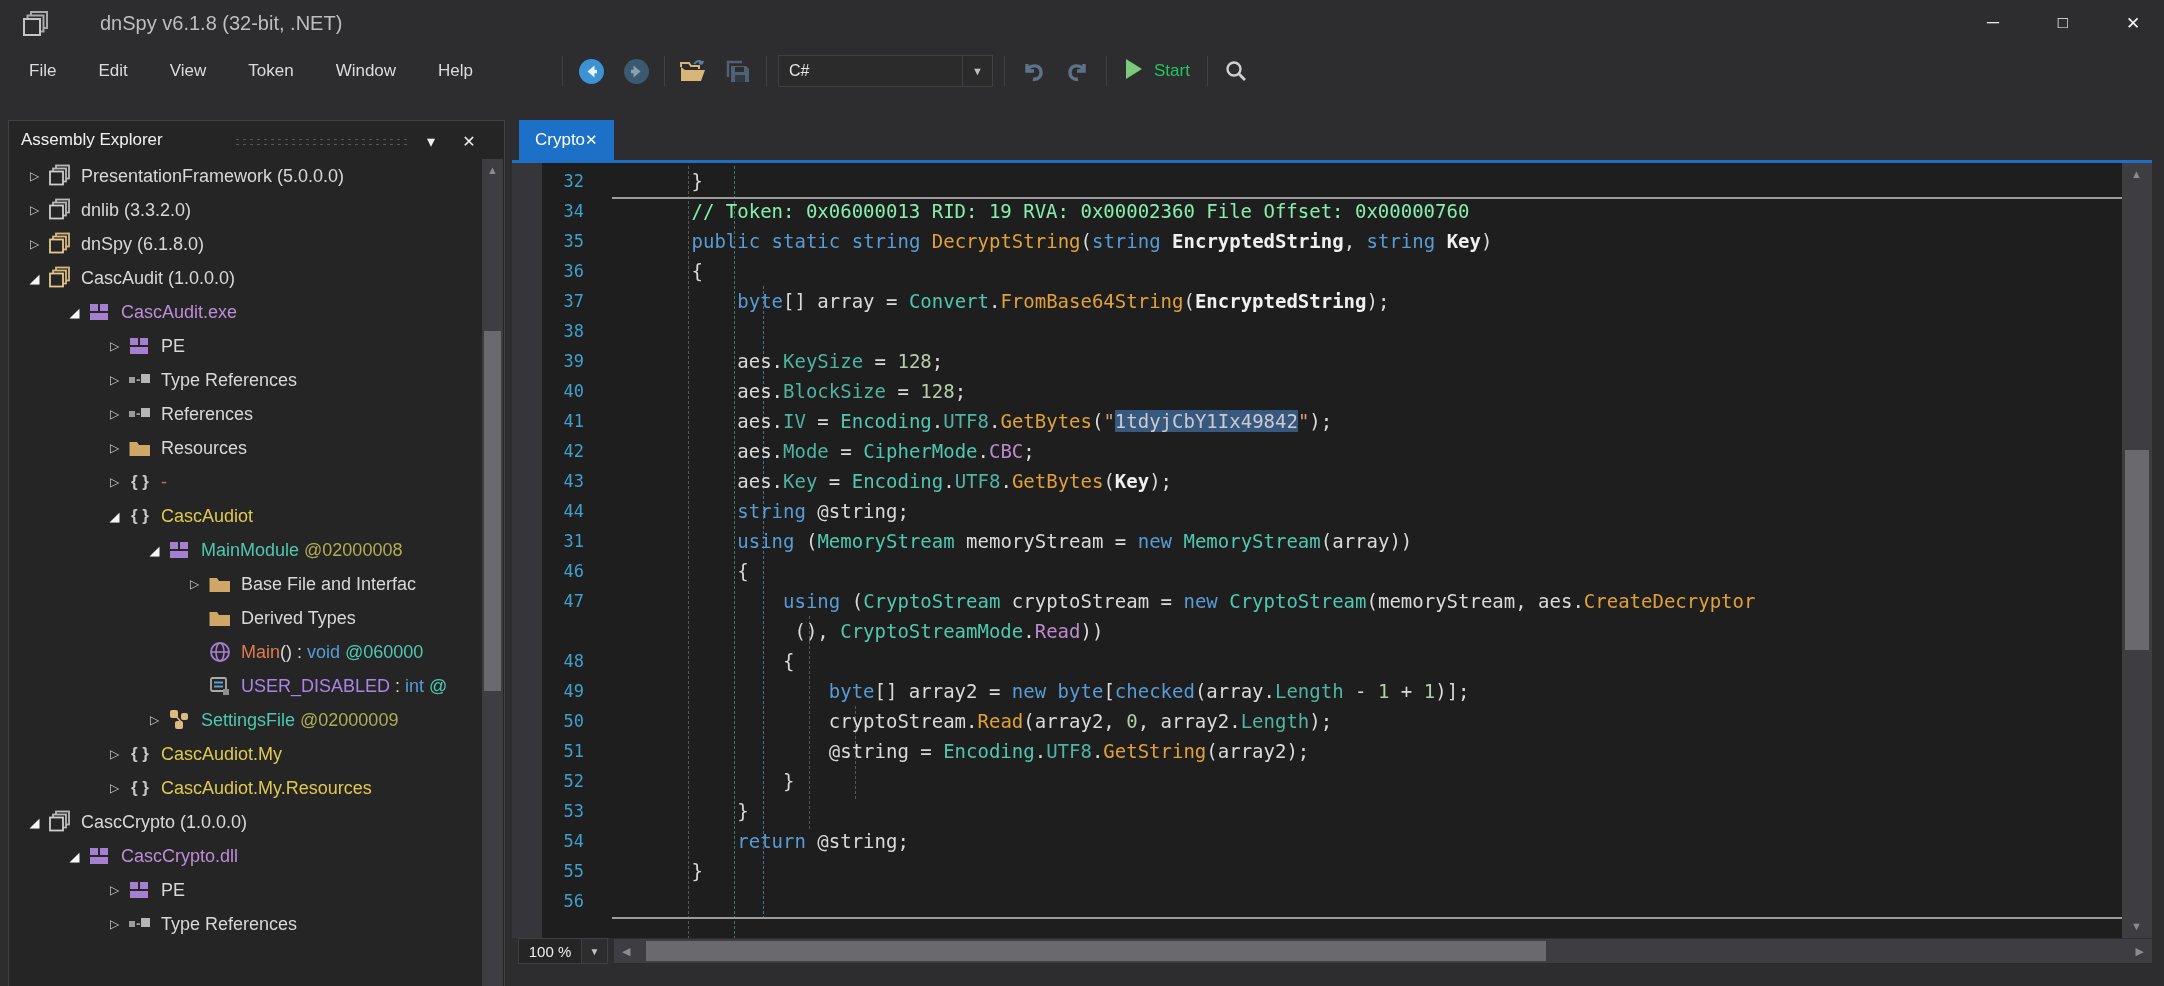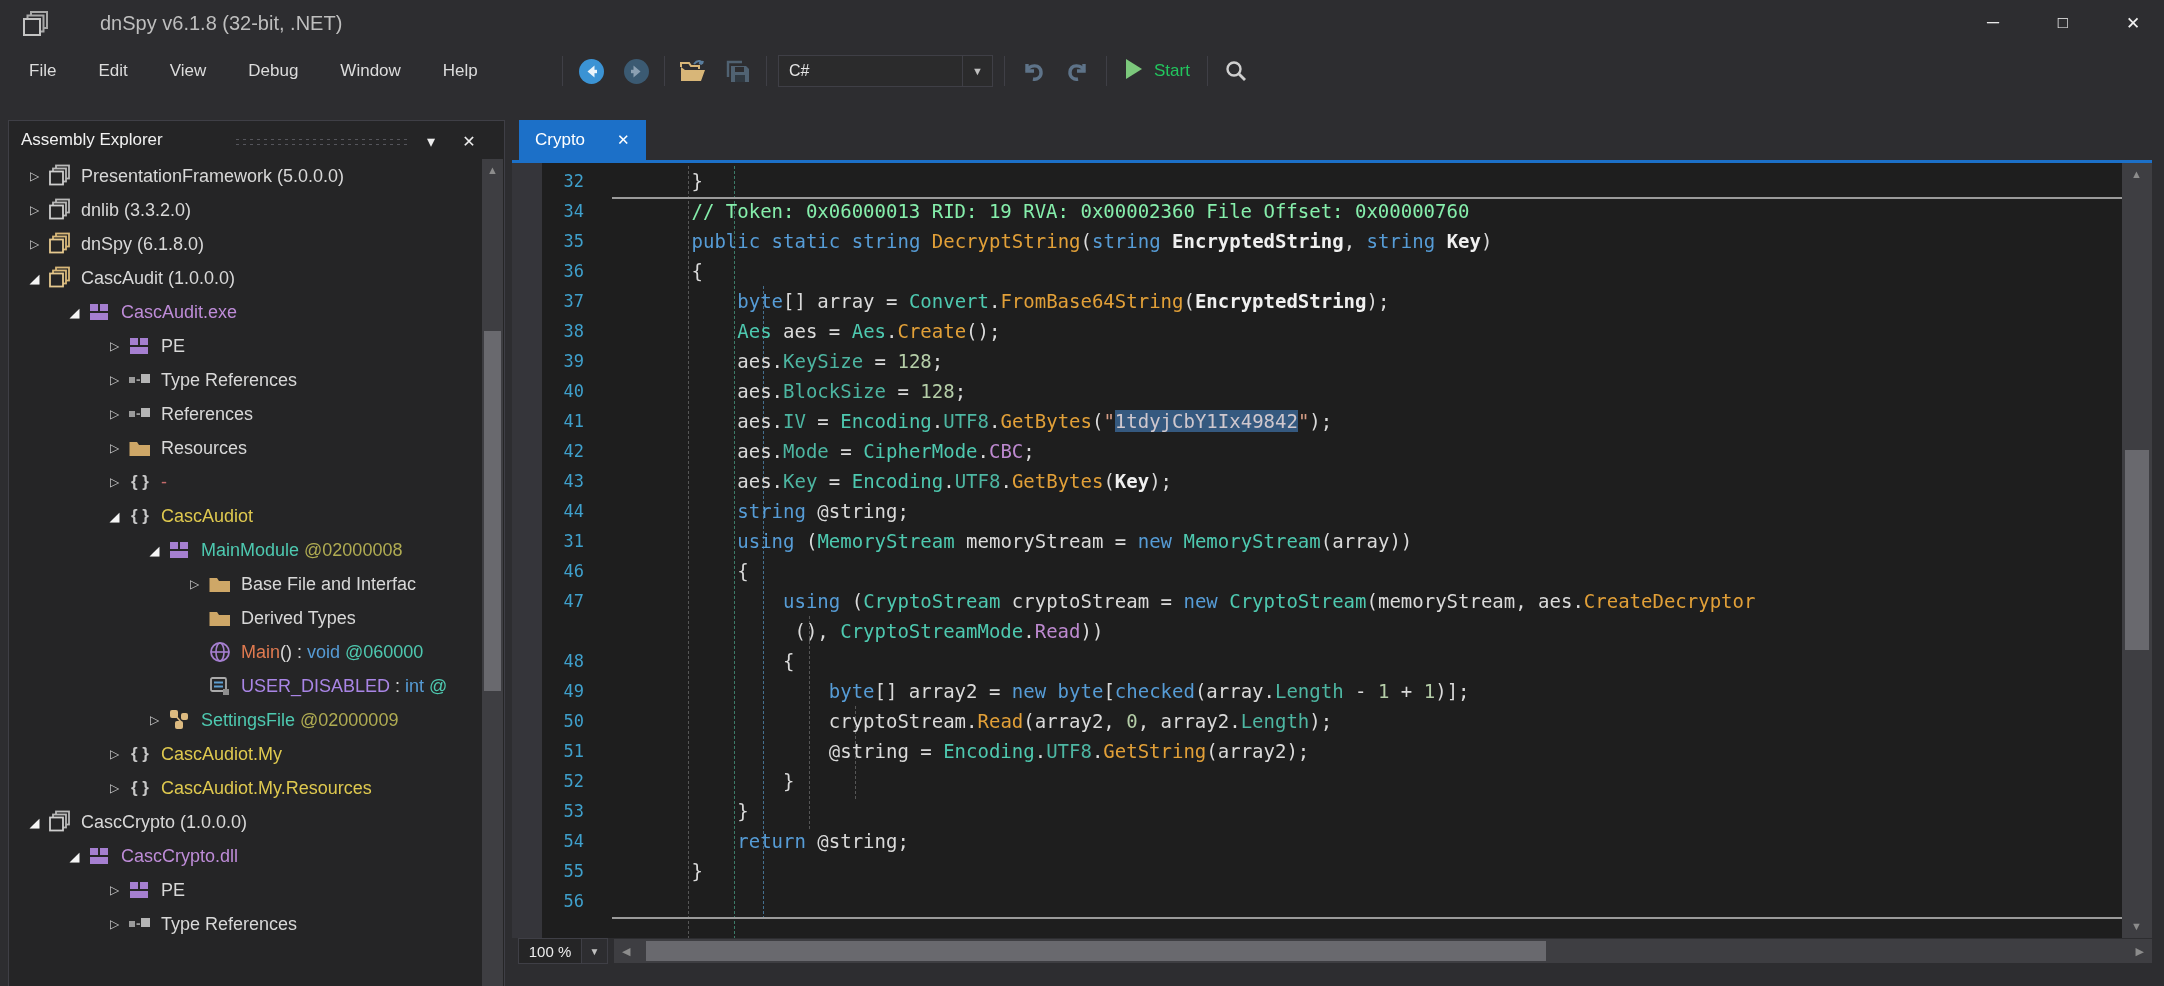--- a/index.html
+++ b/index.html
@@ -47,21 +47,21 @@
   .tc-blue{color:#569CD6} .tc-violet{color:#A985E5} .tc-red{color:#C46A6A}
   
   #tree-vscroll { position:absolute; top:38px; right:1px; width:21px; bottom:26px; background:#3E3E42; }
   #tree-hscroll { position:absolute; left:1px; right:24px; bottom:1px; height:24px; background:#3E3E42; }
   .scroll-arrow { position:absolute; color:#8C8C8C; font-size:11px; line-height:1; }
   .thumb { position:absolute; background:#69696E; }
 
   
   #editor { position:absolute; left:512px; top:120px; width:1640px; height:844px; }
   #tab { position:absolute; left:7px; top:0; height:40px; background:#1C70C8; color:#FFFFFF;
-    display:flex; align-items:center; padding:0 16px; font-size:17px; gap:32px; }
+    display:flex; align-items:center; padding:0 16px; font-size:17px; gap:0; }
   #tab .close { font-size:15px; }
   #tab-underline { position:absolute; left:0; top:40px; width:1640px; height:3px; background:#1C70C8; }
   #codearea { position:absolute; left:0; top:43px; right:30px; bottom:26px; background:#1E1E1E; overflow:hidden; }
   #glyph-margin { position:absolute; left:0; top:0; bottom:0; width:30px; background:#35353A; }
   #codelines { position:absolute; left:30px; top:3px; right:0; }
   .crow { height:30px; display:flex; font-family:"DejaVu Sans Mono", monospace; }
   .lnum { width:58px; flex:none; text-align:right; padding-right:16px; color:#3FA0CC;
     font-size:17px; line-height:30px; }
   .ctext { white-space:pre; font-size:19px; line-height:30px; color:#DADADA; }
   .k{color:#569CD6} .t{color:#4EC9B0} .m{color:#E2A038} .p{color:#4DB6A2}
@@ -95,21 +95,21 @@
   <div class="winbtn" style="left:1970px">─</div>
   <div class="winbtn" style="left:2040px">□</div>
   <div class="winbtn" style="left:2110px">✕</div>
 </div>
 
 <div id="menurow">
   <div id="menubar">
       <div class="menu-item">File</div>
       <div class="menu-item">Edit</div>
       <div class="menu-item">View</div>
-      <div class="menu-item">Debug</div>
+      <div class="menu-item">Token</div>
       <div class="menu-item">Window</div>
       <div class="menu-item">Help</div>
     </div>
   <div id="toolbar">
     <div class="tsep"></div>
     <div class="tbtn">
       <svg width="27" height="27" viewBox="0 0 27 27">
           <circle cx="13.5" cy="13.5" r="12.5" fill="#3B93D4"></circle>
       <path d="M16.5 7.5 L9.5 13.5 L16.5 19.5 Z" fill="#EAF4FB"></path>
           <rect x="12" y="11.8" width="7" height="3.4" fill="#EAF4FB"></rect>
@@ -464,21 +464,20 @@
         <div class="crow">
           <span class="lnum">36</span>
           <span class="ctext"><span class="pl">        {</span></span>
         </div>
         <div class="crow">
           <span class="lnum">37</span>
           <span class="ctext"><span class="pl">            </span><span class="k">byte</span><span class="pl">[] array = </span><span class="t">Convert</span><span class="pl">.</span><span class="m">FromBase64String</span><span class="pl">(</span><span class="pb">EncryptedString</span><span class="pl">);</span></span>
         </div>
         <div class="crow">
           <span class="lnum">38</span>
-          <span class="ctext"><span class="pl">            </span><span class="t">Aes</span><span class="pl"> aes = </span><span class="t">Aes</span><span class="pl">.</span><span class="m">Create</span><span class="pl">();</span></span>
         </div>
         <div class="crow">
           <span class="lnum">39</span>
           <span class="ctext"><span class="pl">            aes.</span><span class="p">KeySize</span><span class="pl"> = </span><span class="n">128</span><span class="pl">;</span></span>
         </div>
         <div class="crow">
           <span class="lnum">40</span>
           <span class="ctext"><span class="pl">            aes.</span><span class="p">BlockSize</span><span class="pl"> = </span><span class="n">128</span><span class="pl">;</span></span>
         </div>
         <div class="crow">

